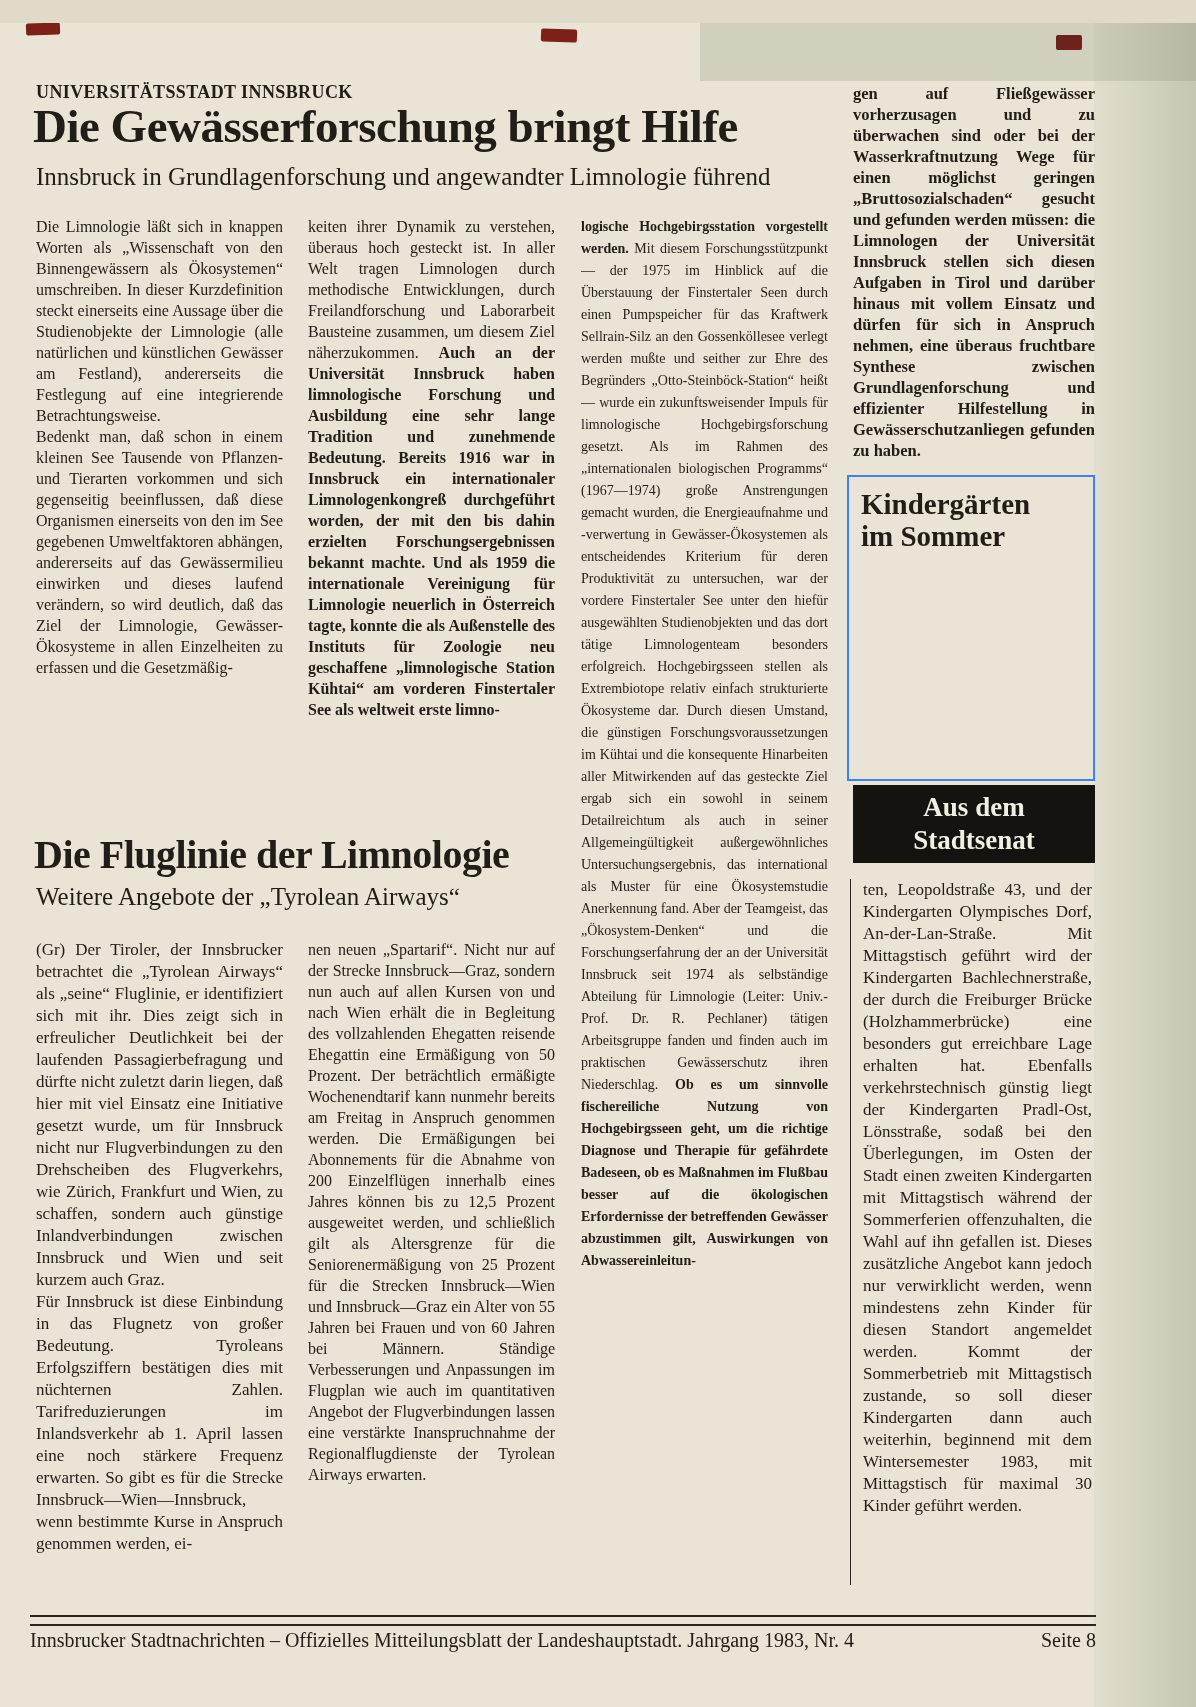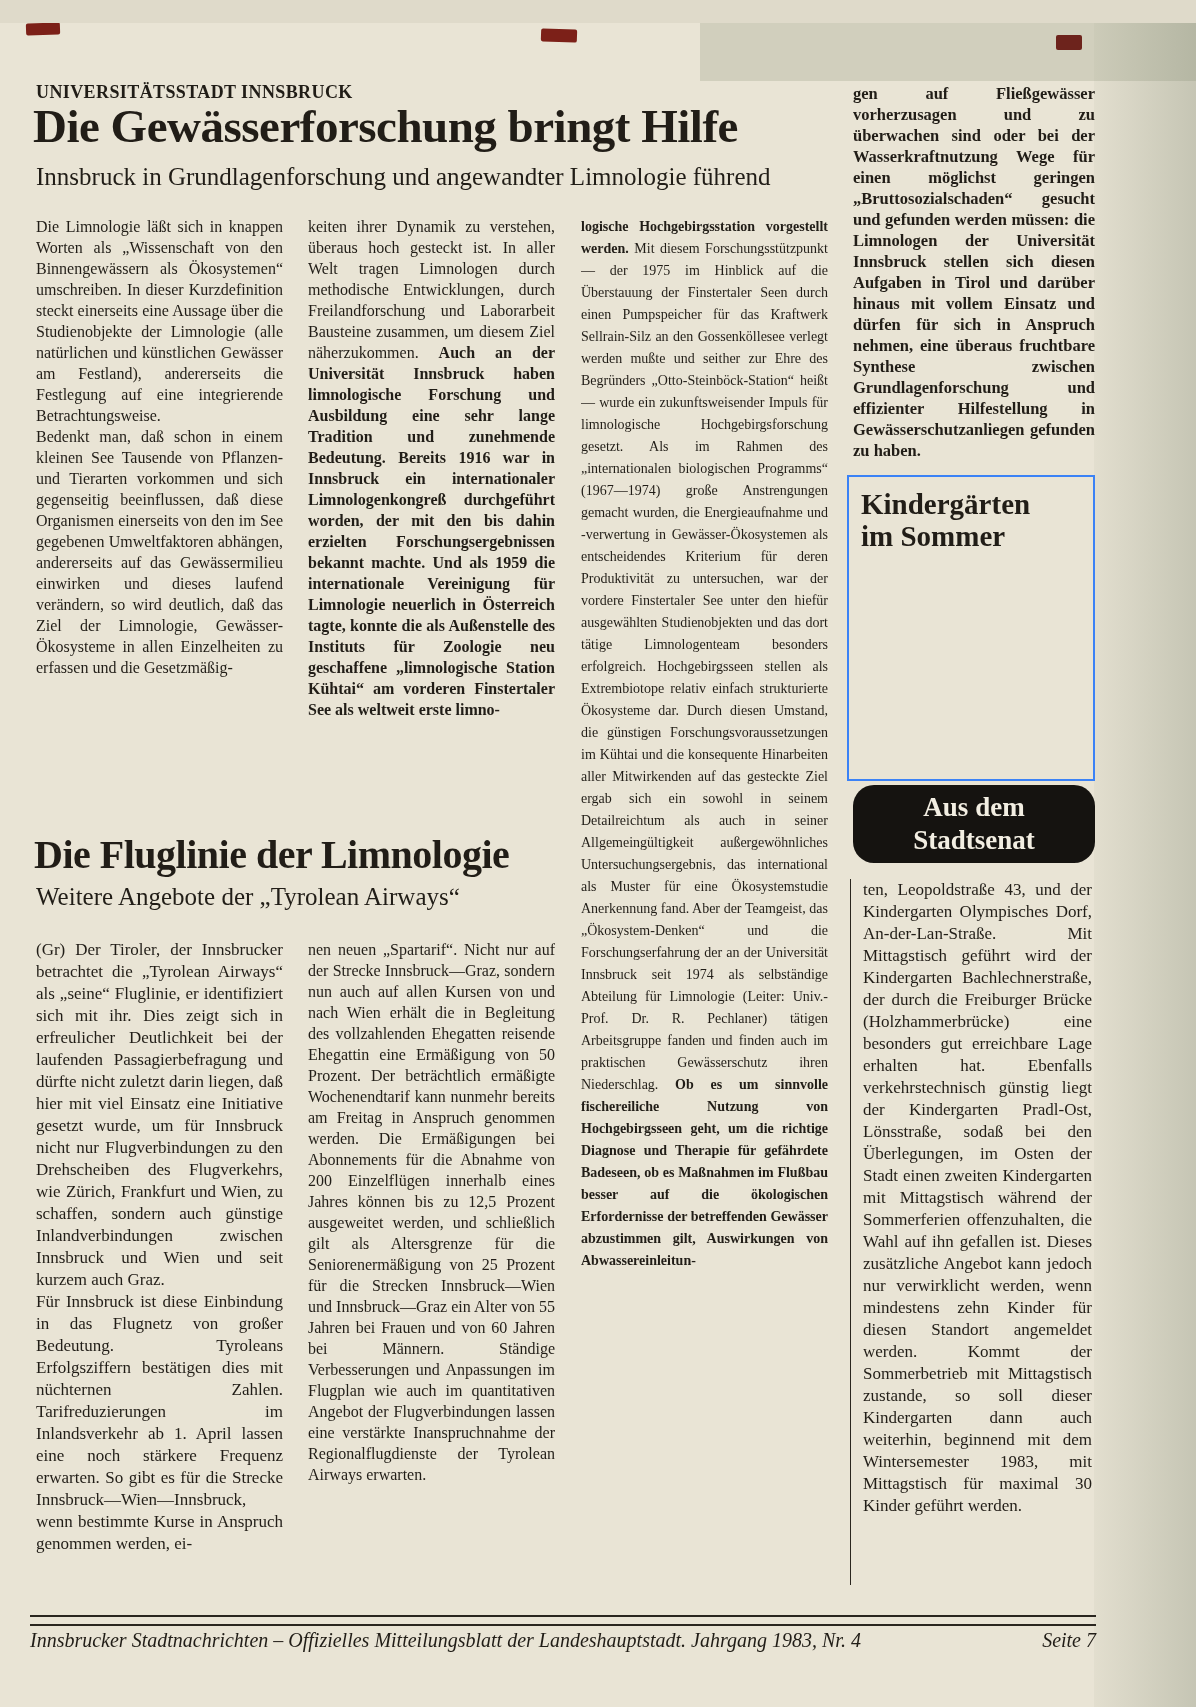--- a/index.html
+++ b/index.html
@@ -42,30 +42,30 @@
 
   
   .kbox{position:absolute;left:847px;top:452px;width:248px;height:306px;
     border:2px solid #3b82f6;box-sizing:border-box;padding:10px 12px 8px;}
   .kbox-title{font-size:29px;font-weight:bold;line-height:1.1;margin:2px 0 10px;}
   .kbox-body{font-size:17px;line-height:22px;text-align:justify;margin:0;}
 
   
   .senat-banner{position:absolute;left:853px;top:762px;width:242px;height:78px;
     background:#151310;color:#f2eee2;text-align:center;font-weight:bold;
-    font-size:27px;line-height:33px;padding-top:6px;box-sizing:border-box;border-radius:21px;}
+    font-size:27px;line-height:33px;padding-top:6px;box-sizing:border-box;}
   .senat-body{left:850px;top:856px;width:242px;height:706px;
     border-left:1px solid #2a261f;padding-left:12px;box-sizing:border-box;
     font-size:17px;line-height:22px;}
 
   
   .footer-rules{position:absolute;left:30px;top:1592px;width:1066px;height:7px;
     border-top:2px solid #2a261f;border-bottom:2px solid #2a261f;}
   .footer{position:absolute;left:30px;top:1606px;width:1066px;
-    display:flex;justify-content:space-between;font-size:20px;font-style:italic;}
+    display:flex;justify-content:space-between;font-size:20px;}
 </style>
 </head>
 <body>
 
 <div class="page">
 
   <div class="bleed-top"></div>
   <div class="bleed-right"></div>
   <div class="mark mark-a"></div>
   <div class="mark mark-b"></div>
@@ -110,16 +110,16 @@
     <p>(Gr) Der Tiroler, der Innsbrucker betrachtet die „Tyrolean Airways“ als „seine“ Fluglinie, er identifiziert sich mit ihr. Dies zeigt sich in erfreulicher Deutlichkeit bei der laufenden Passagierbefragung und dürfte nicht zuletzt darin liegen, daß hier mit viel Einsatz eine Initiative gesetzt wurde, um für Innsbruck nicht nur Flugverbindungen zu den Drehscheiben des Flugverkehrs, wie Zürich, Frankfurt und Wien, zu schaffen, sondern auch günstige Inlandverbindungen zwischen Innsbruck und Wien und seit kurzem auch Graz.</p>
     <p>Für Innsbruck ist diese Einbindung in das Flugnetz von großer Bedeutung. Tyroleans Erfolgsziffern bestätigen dies mit nüchternen Zahlen. Tarifreduzierungen im Inlandsverkehr ab 1. April lassen eine noch stärkere Frequenz erwarten. So gibt es für die Strecke Innsbruck—Wien—Innsbruck, wenn bestimmte Kurse in Anspruch genommen werden, ei-</p>
   </div>
   <div class="col col2b">
     <p>nen neuen „Spartarif“. Nicht nur auf der Strecke Innsbruck—Graz, sondern nun auch auf allen Kursen von und nach Wien erhält die in Begleitung des vollzahlenden Ehegatten reisende Ehegattin eine Ermäßigung von 50 Prozent. Der beträchtlich ermäßigte Wochenendtarif kann nunmehr bereits am Freitag in Anspruch genommen werden. Die Ermäßigungen bei Abonnements für die Abnahme von 200 Einzelflügen innerhalb eines Jahres können bis zu 12,5 Prozent ausgeweitet werden, und schließlich gilt als Altersgrenze für die Seniorenermäßigung von 25 Prozent für die Strecken Innsbruck—Wien und Innsbruck—Graz ein Alter von 55 Jahren bei Frauen und von 60 Jahren bei Männern. Ständige Verbesserungen und Anpassungen im Flugplan wie auch im quantitativen Angebot der Flugverbindungen lassen eine verstärkte Inanspruchnahme der Regionalflugdienste der Tyrolean Airways erwarten.</p>
   </div>
 
   <div class="footer-rules"></div>
   <div class="footer">
     <span>Innsbrucker Stadtnachrichten – Offizielles Mitteilungsblatt der Landeshauptstadt. Jahrgang 1983, Nr. 4</span>
-    <span>Seite 7</span>
+    <span>Seite 8</span>
   </div>
 
 </div>
 
 </body></html>

